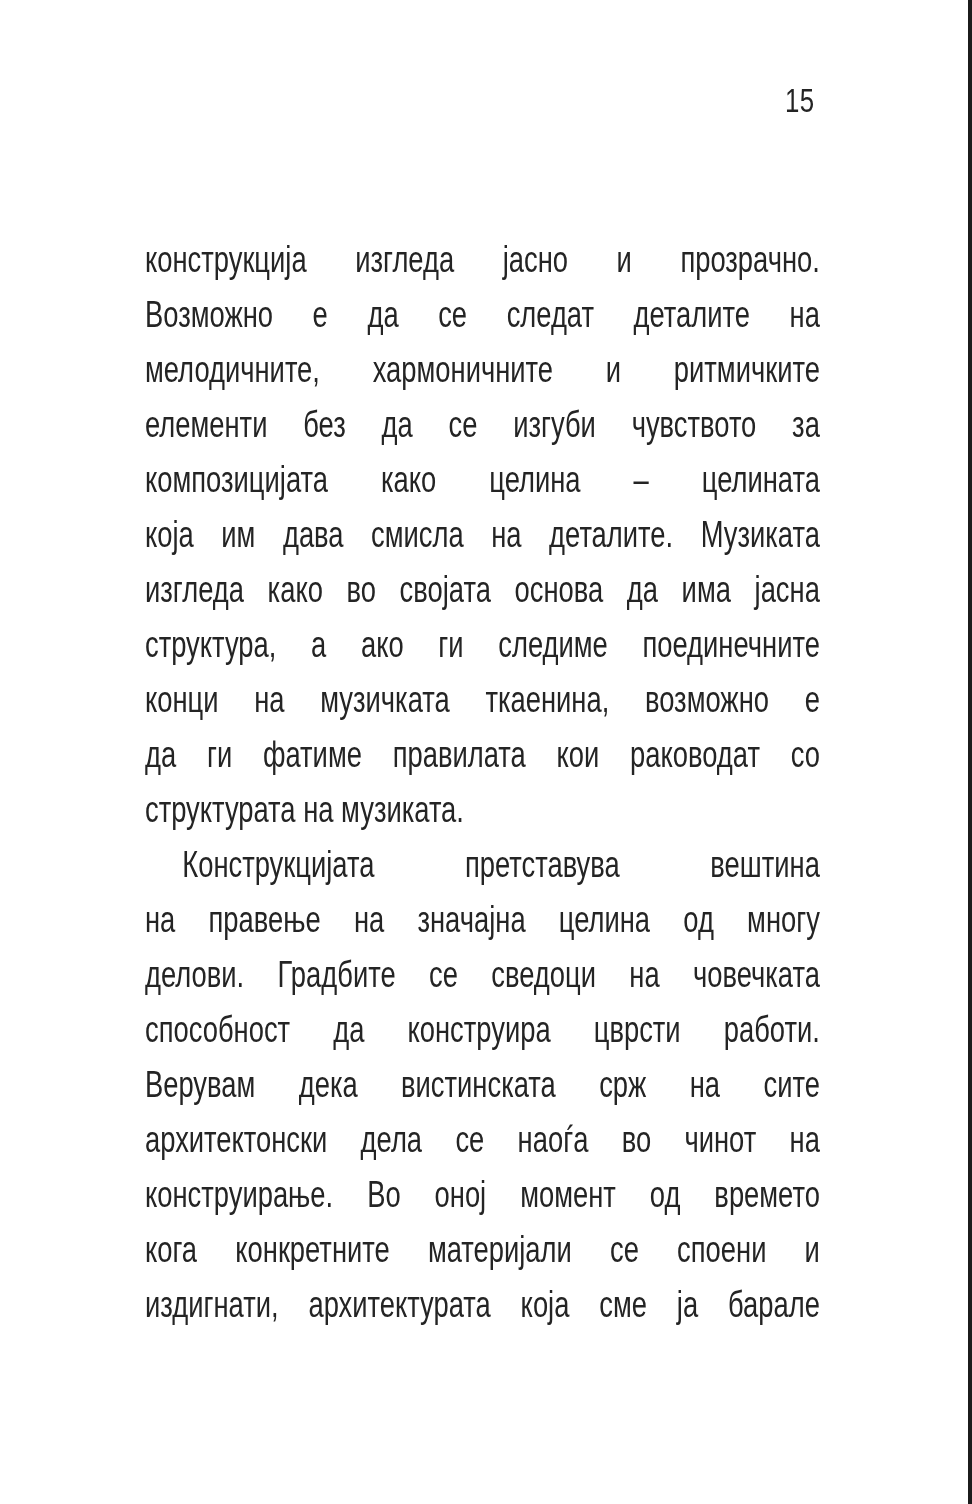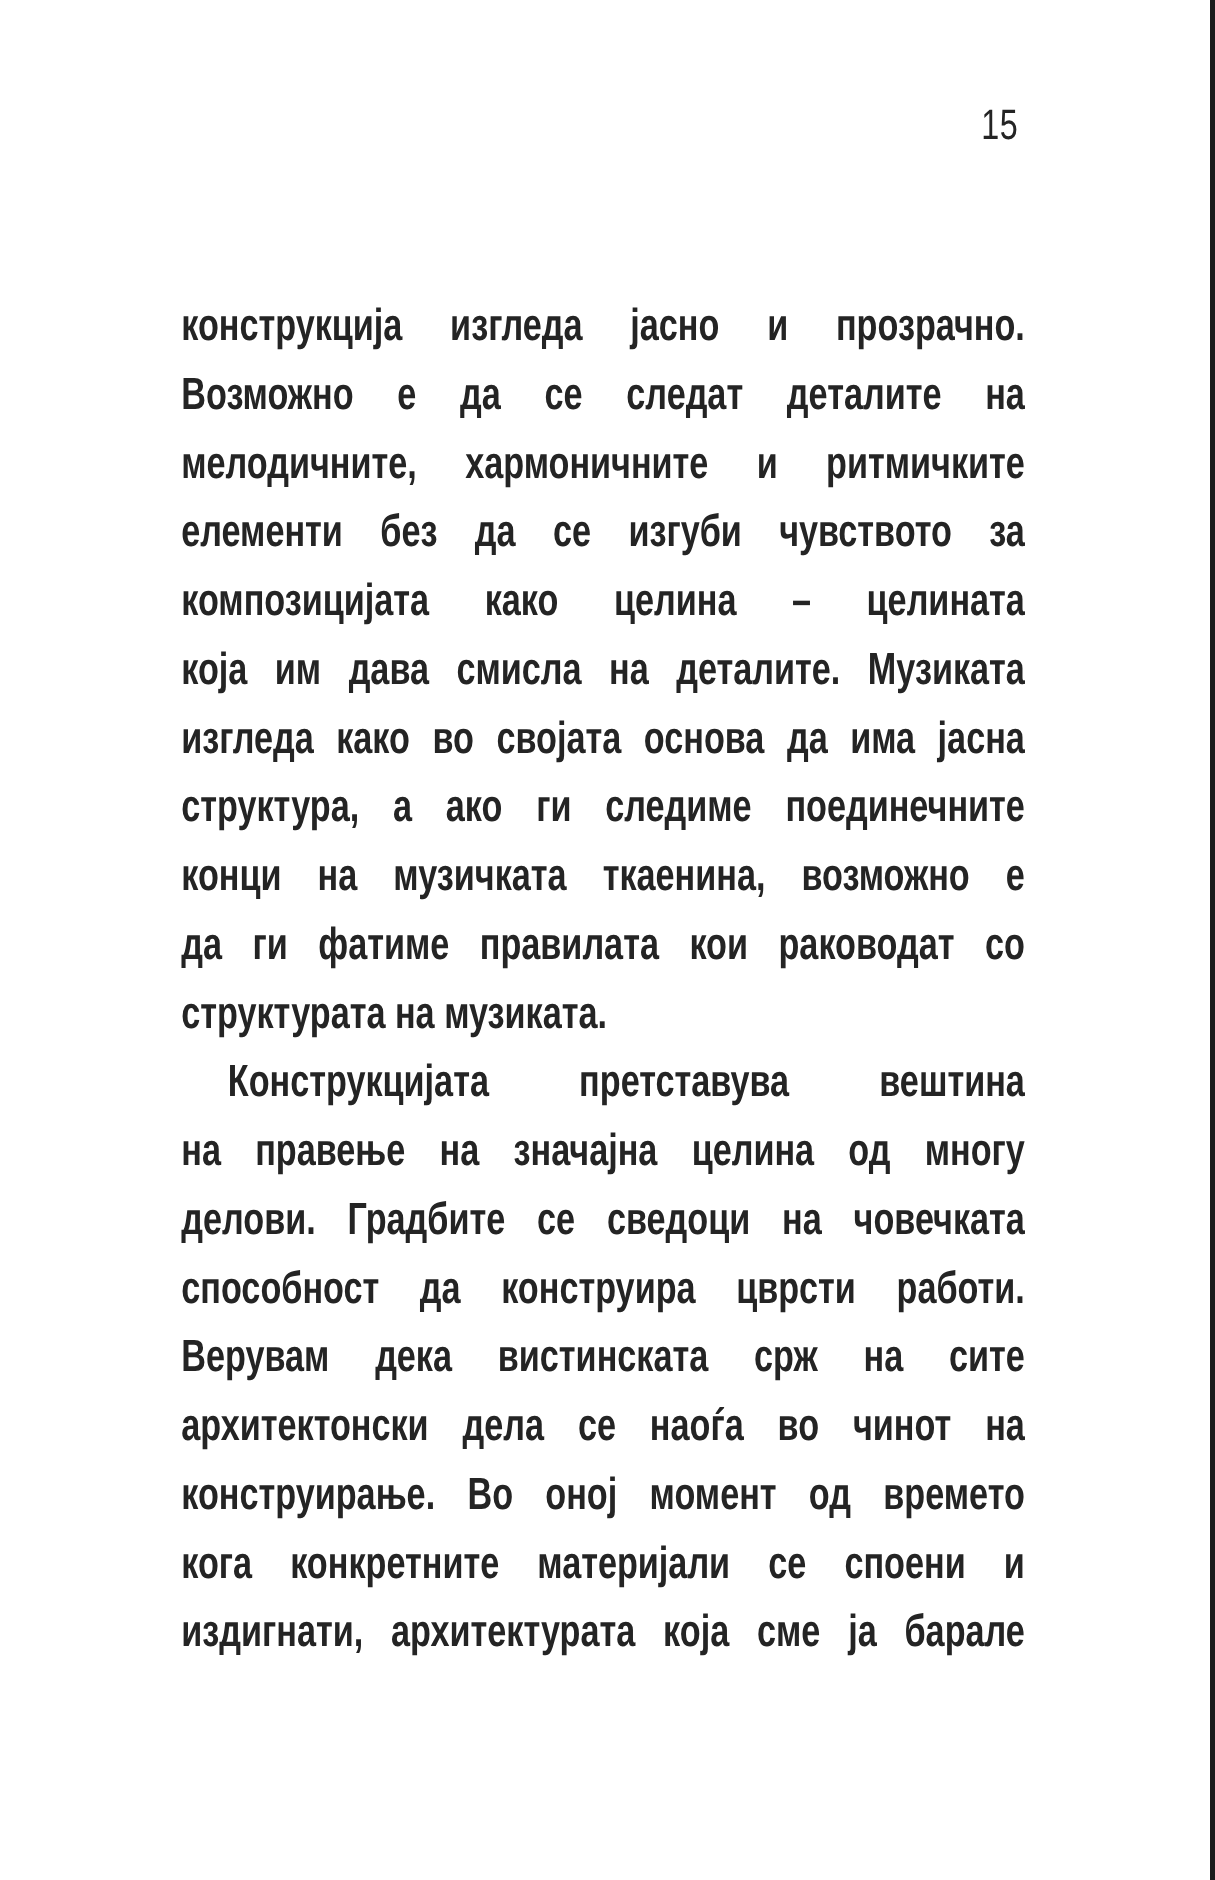--- a/index.html
+++ b/index.html
@@ -46,21 +46,20 @@
     box-sizing: border-box;
     letter-spacing: 0.5px;
   }
   
   .text-block {
     position: absolute;
     left: 145px;
     top: 232px;
     width: 675px;
     height: 1100px;
-    font-weight: bold;
   }
   .text-inner {
     width: 888px;
     transform: scaleX(0.76);
     transform-origin: 0 0;
     font-size: 36px;
     line-height: 55px;
   }
   .line {
     height: 55px;

